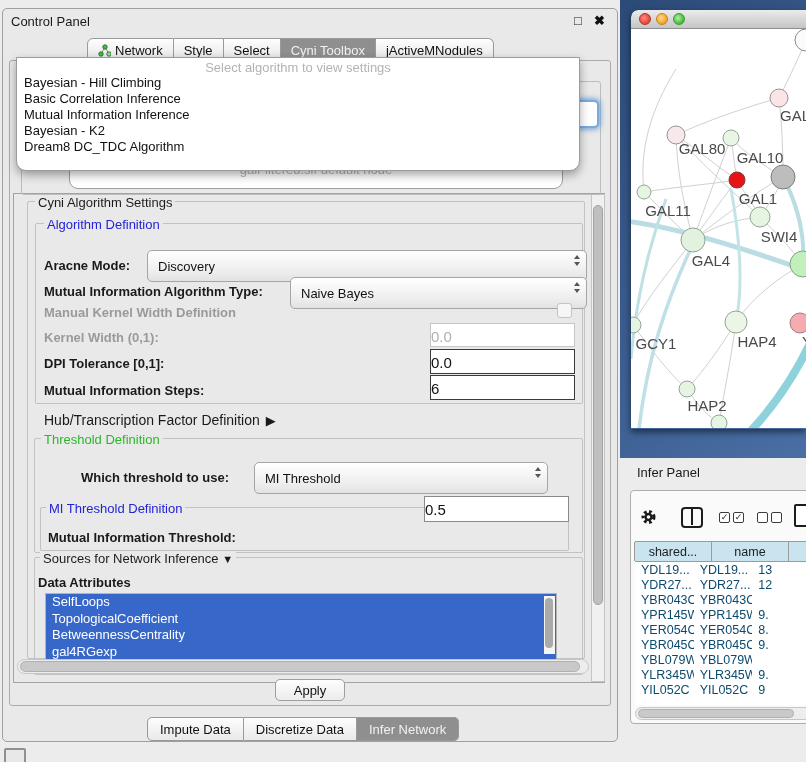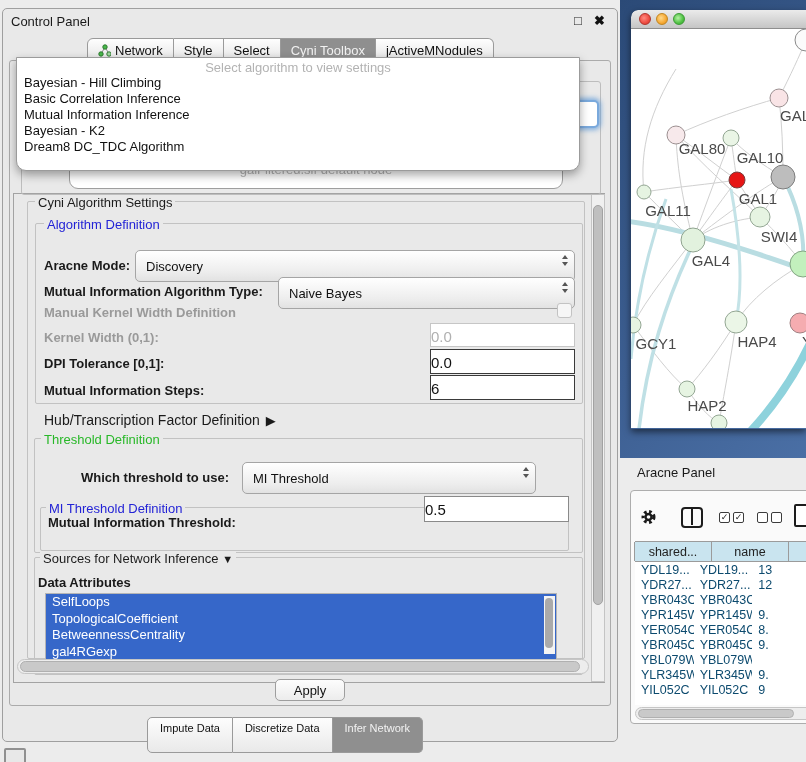--- a/index.html
+++ b/index.html
@@ -57,21 +57,21 @@
 
   .group { position:absolute; border:1px solid #c2c2c2; border-radius:2px; }
   .group-title { position:absolute; font-size:13px; background:#e9e9e9; padding:0 3px; white-space:nowrap; }
   .t-black { color:#1c1c1c; } .t-blue { color:#2323d6; } .t-green { color:#28b828; }
 
   .lbl { position:absolute; font-size:13px; font-weight:bold; color:#1a1a1a; white-space:nowrap; }
   .lbl.dis { color:#9a9a9a; }
 
   .combo { position:absolute; height:32px; background:linear-gradient(#ffffff,#ededed 70%,#e2e2e2);
     border:1px solid #a5a5a5; border-radius:5px; font-size:13px; color:#111;
-    display:flex; align-items:center; padding-left:10px; }
+    display:flex; align-items:center; padding-left:10px;margin-left:12px; }
   .spin { position:absolute; right:6px; top:4px; }
   .spin i { display:block; width:0; height:0; border-left:3.5px solid transparent; border-right:3.5px solid transparent; }
   .spin .up { border-bottom:4.5px solid #555; margin-bottom:2.5px; }
   .spin .dn { border-top:4.5px solid #555; }
 
   .field { position:absolute; height:24px; background:#fff; font-size:15px; color:#111;
     text-align:left; padding:4px 6px 0 0; }
   .field.strong { border:1.5px solid #3a3a3a; }
   .field.normal { border:1px solid #8a8a8a; }
   .field.dis { border:1px solid #c6c6c6; color:#b0b0b0; }
@@ -87,21 +87,21 @@
     font-size:13px; padding-left:6px; }
   .attr-scroll { position:absolute; right:1px; top:2px; width:11px; height:58px; background:#f4f4f4; }
   .attr-scroll .thumb { position:absolute; left:1px; top:2px; width:8px; height:50px;
     background:#aaa; border-radius:4px; }
 
   .apply-btn { position:absolute; left:272px; top:670px; width:70px; height:22px;
     background:linear-gradient(#fdfdfd,#ececec); border:1px solid #9e9e9e; border-radius:5px;
     font-size:13px; color:#111; text-align:center; padding-top:3px; }
 
   .bottom-tabbar { position:absolute; left:144px; top:708px; display:flex; }
-  .btab { height:36px; padding:4px 12px 0 12px; font-size:11px; color:#111;
+  .btab { height:24px; padding:4px 12px 0 12px; font-size:13px; color:#111;
     background:linear-gradient(#fdfdfd,#e9e9e9); border:1px solid #9a9a9a; border-left:none; }
   .btab:first-child { border-left:1px solid #9a9a9a; border-radius:5px 0 0 5px; }
   .btab:last-child { border-radius:0 5px 5px 0; }
   .btab.sel { background:#8f8f8f; color:#f2f2f2; }
 
   
   .desktop { position:absolute; left:620px; top:0; width:186px; height:458px;
     background:linear-gradient(135deg,#2b4a77,#3d5f92 60%,#4a6fa5); }
   .net-window { position:absolute; left:631px; top:10px; width:175px; height:419px;
     border-radius:7px 0 0 0; box-shadow:0 3px 7px rgba(0,0,0,.55); overflow:hidden; }
@@ -248,21 +248,21 @@
     <span>MI Threshold</span>
     <span class="spin">
         <i class="up"></i>
         <i class="dn"></i>
       </span>
   </div>
 
   <div class="group" style="left:37px; top:498px; width:529px; height:44px;"></div>
   <span class="group-title t-blue" style="left:43px; top:492px;">MI Threshold Definition</span>
 
-  <span class="lbl" style="left:45px; top:506px;">Mutual Information Threshold:</span>
+  <span class="lbl" style="left:45px; top:521px;">Mutual Information Threshold:</span>
   <div class="field normal" style="left:421px; top:487px; width:145px; height:26px;">0.5</div>
 
   <div class="group" style="left:31px; top:548px; width:549px; height:118px;"></div>
   <span class="group-title t-black" style="left:37px; top:542px;"><span>Sources for Network Inference</span> <span style="font-size:11px;">▼</span></span>
 
   <span class="lbl" style="left:35px; top:566px;">Data Attributes</span>
   <div class="attr-list">
     <div>
         <div class="attr-item">SelfLoops</div>
         <div class="attr-item">TopologicalCoefficient</div>
@@ -350,21 +350,21 @@
         <text x="80" y="237" text-anchor="middle" class="nlabel">GAL4</text>
         <text x="25" y="320" text-anchor="middle" class="nlabel">GCY1</text>
         <text x="126" y="318" text-anchor="middle" class="nlabel">HAP4</text>
         <text x="171" y="318" text-anchor="start" class="nlabel">Y</text>
         <text x="76" y="382" text-anchor="middle" class="nlabel">HAP2</text>
       </svg>
   </div>
 </div>
 
 <div class="table-section">
-  <div class="tp-title">Aracne Panel</div>
+  <div class="tp-title">Infer Panel</div>
 </div>
 <div class="tp-box">
   <svg class="gear" width="15" height="16" viewBox="0 0 15 16">
     <circle cx="7.5" cy="8" r="5.4" fill="none" stroke="#1a1a1a" stroke-width="3.2" stroke-dasharray="2.6 2.48"></circle>
     <circle cx="7.5" cy="8" r="4.2" fill="#1a1a1a"></circle>
     <circle cx="7.5" cy="8" r="1.8" fill="#fafafa"></circle>
   </svg>
   <div class="col-icon"></div>
   <div class="ckpair" style="left:88px; top:21px;">
     <div class="ck">✓</div>

